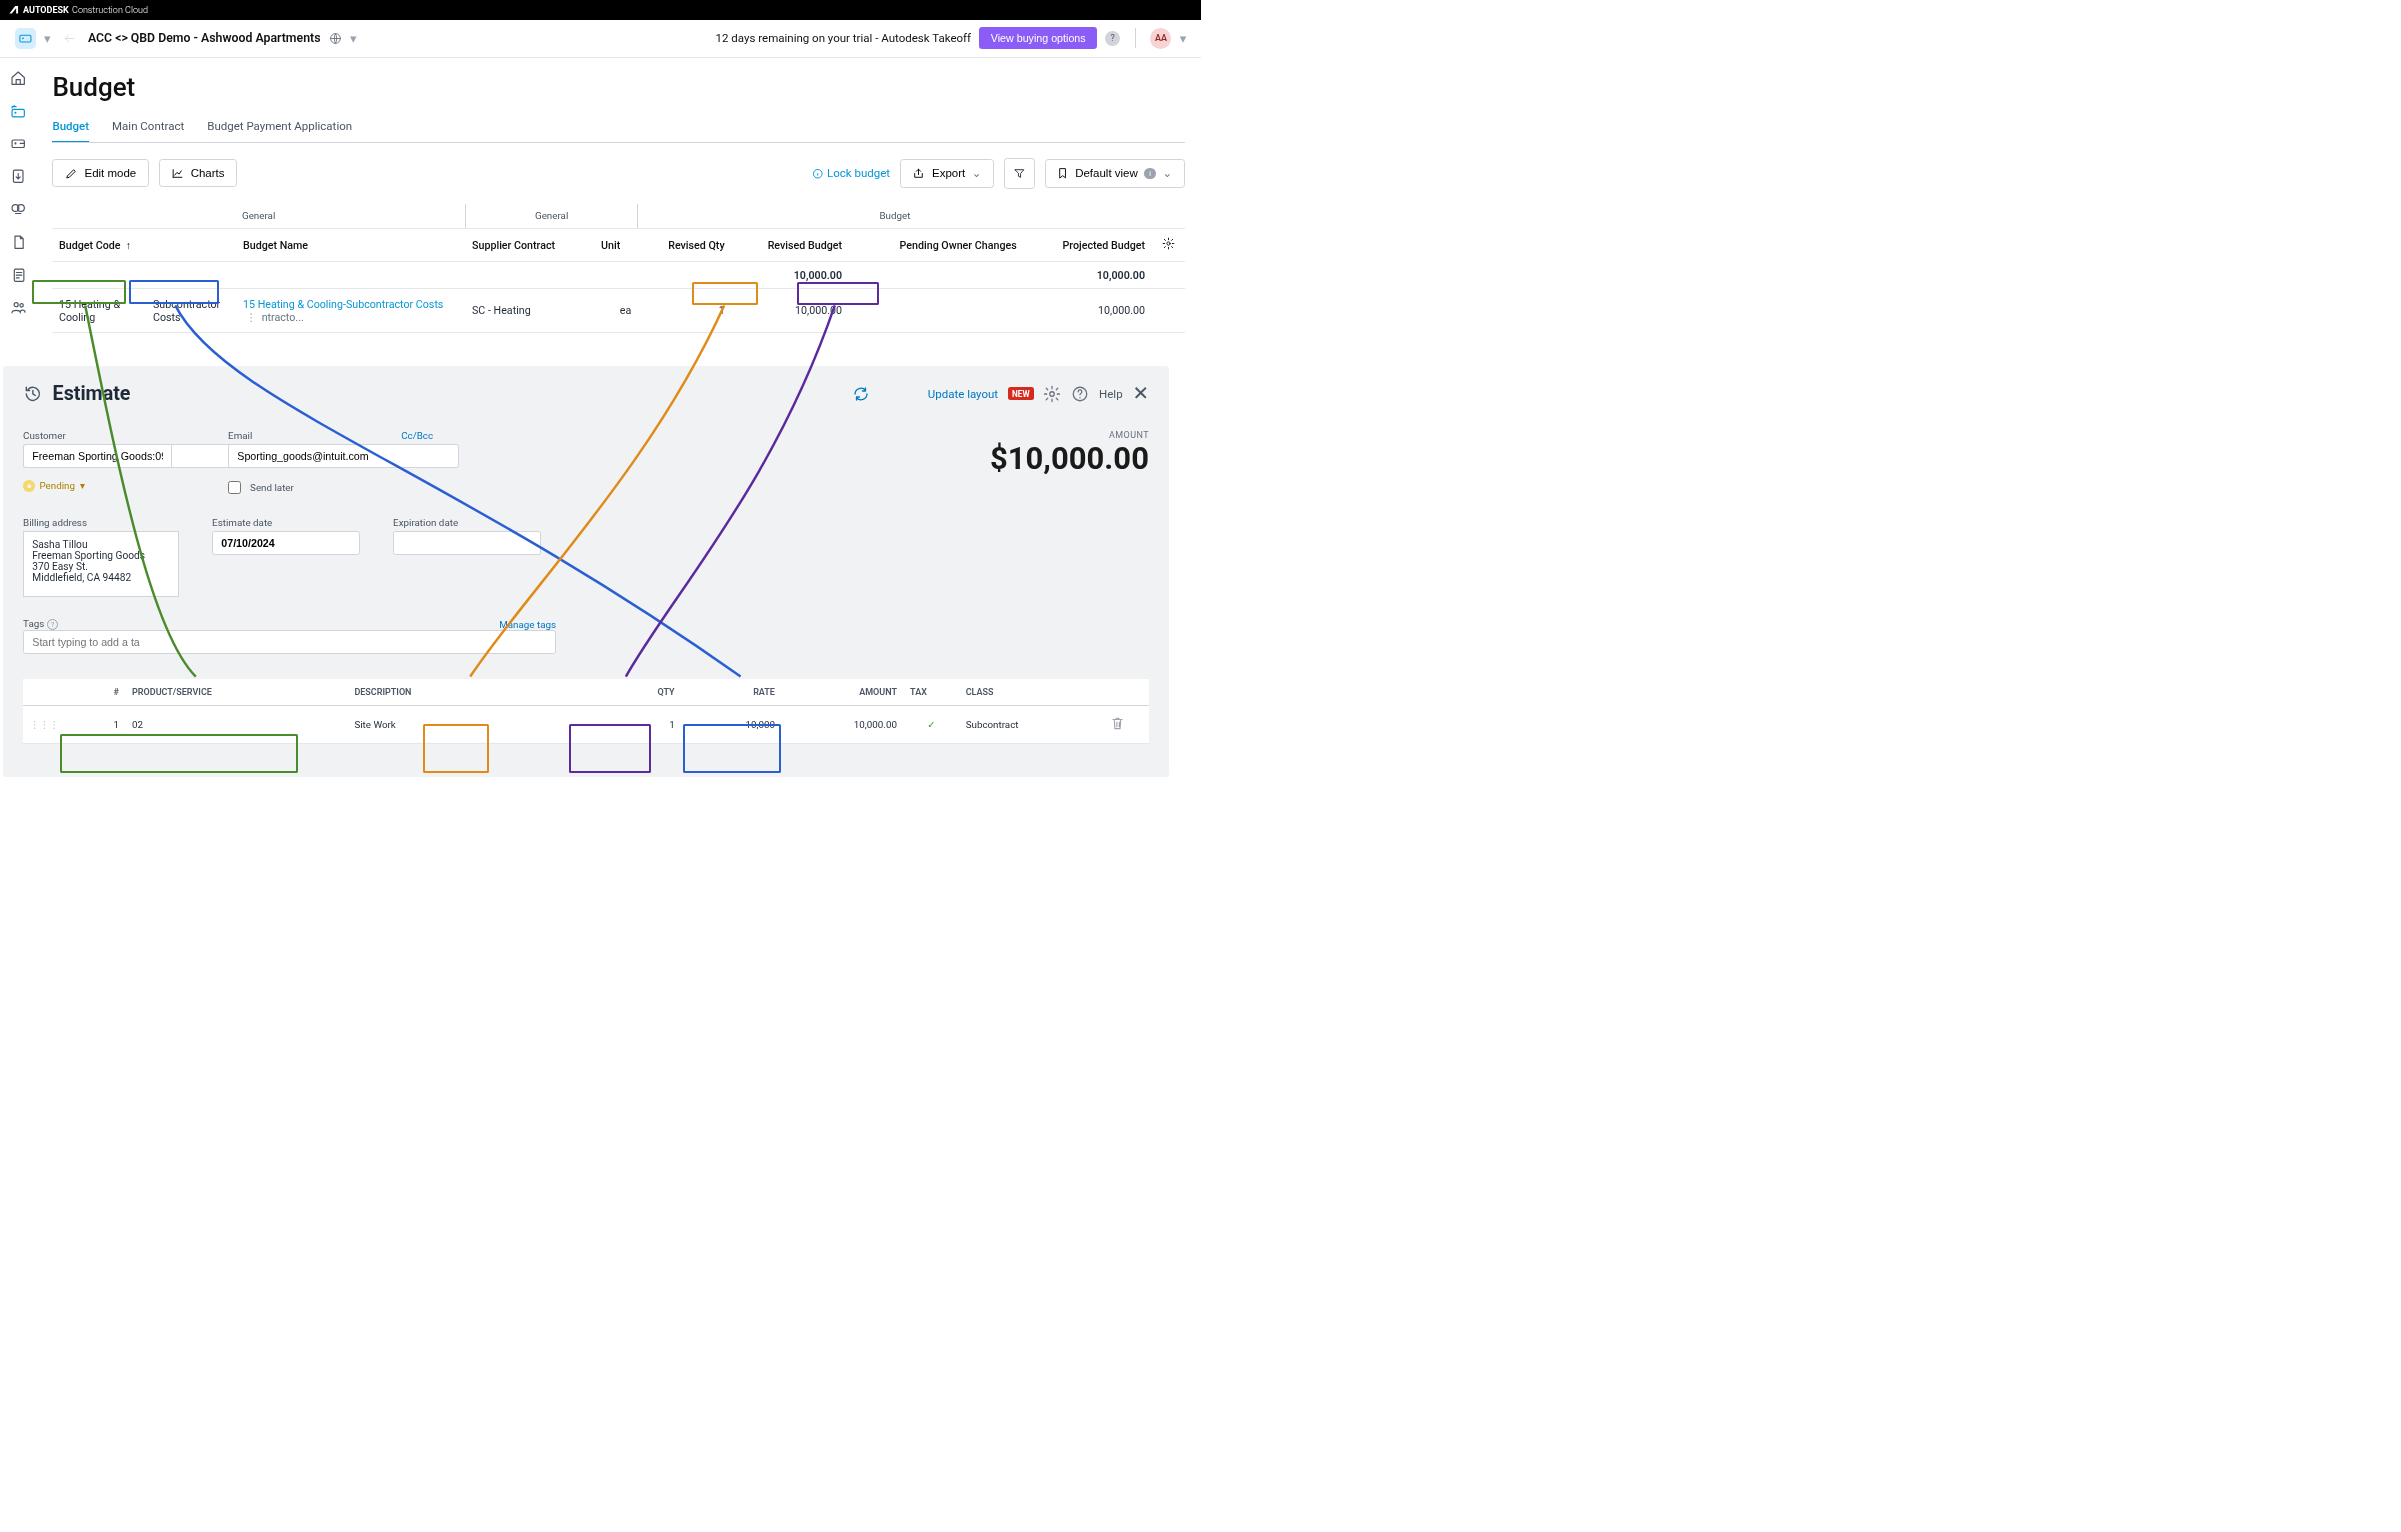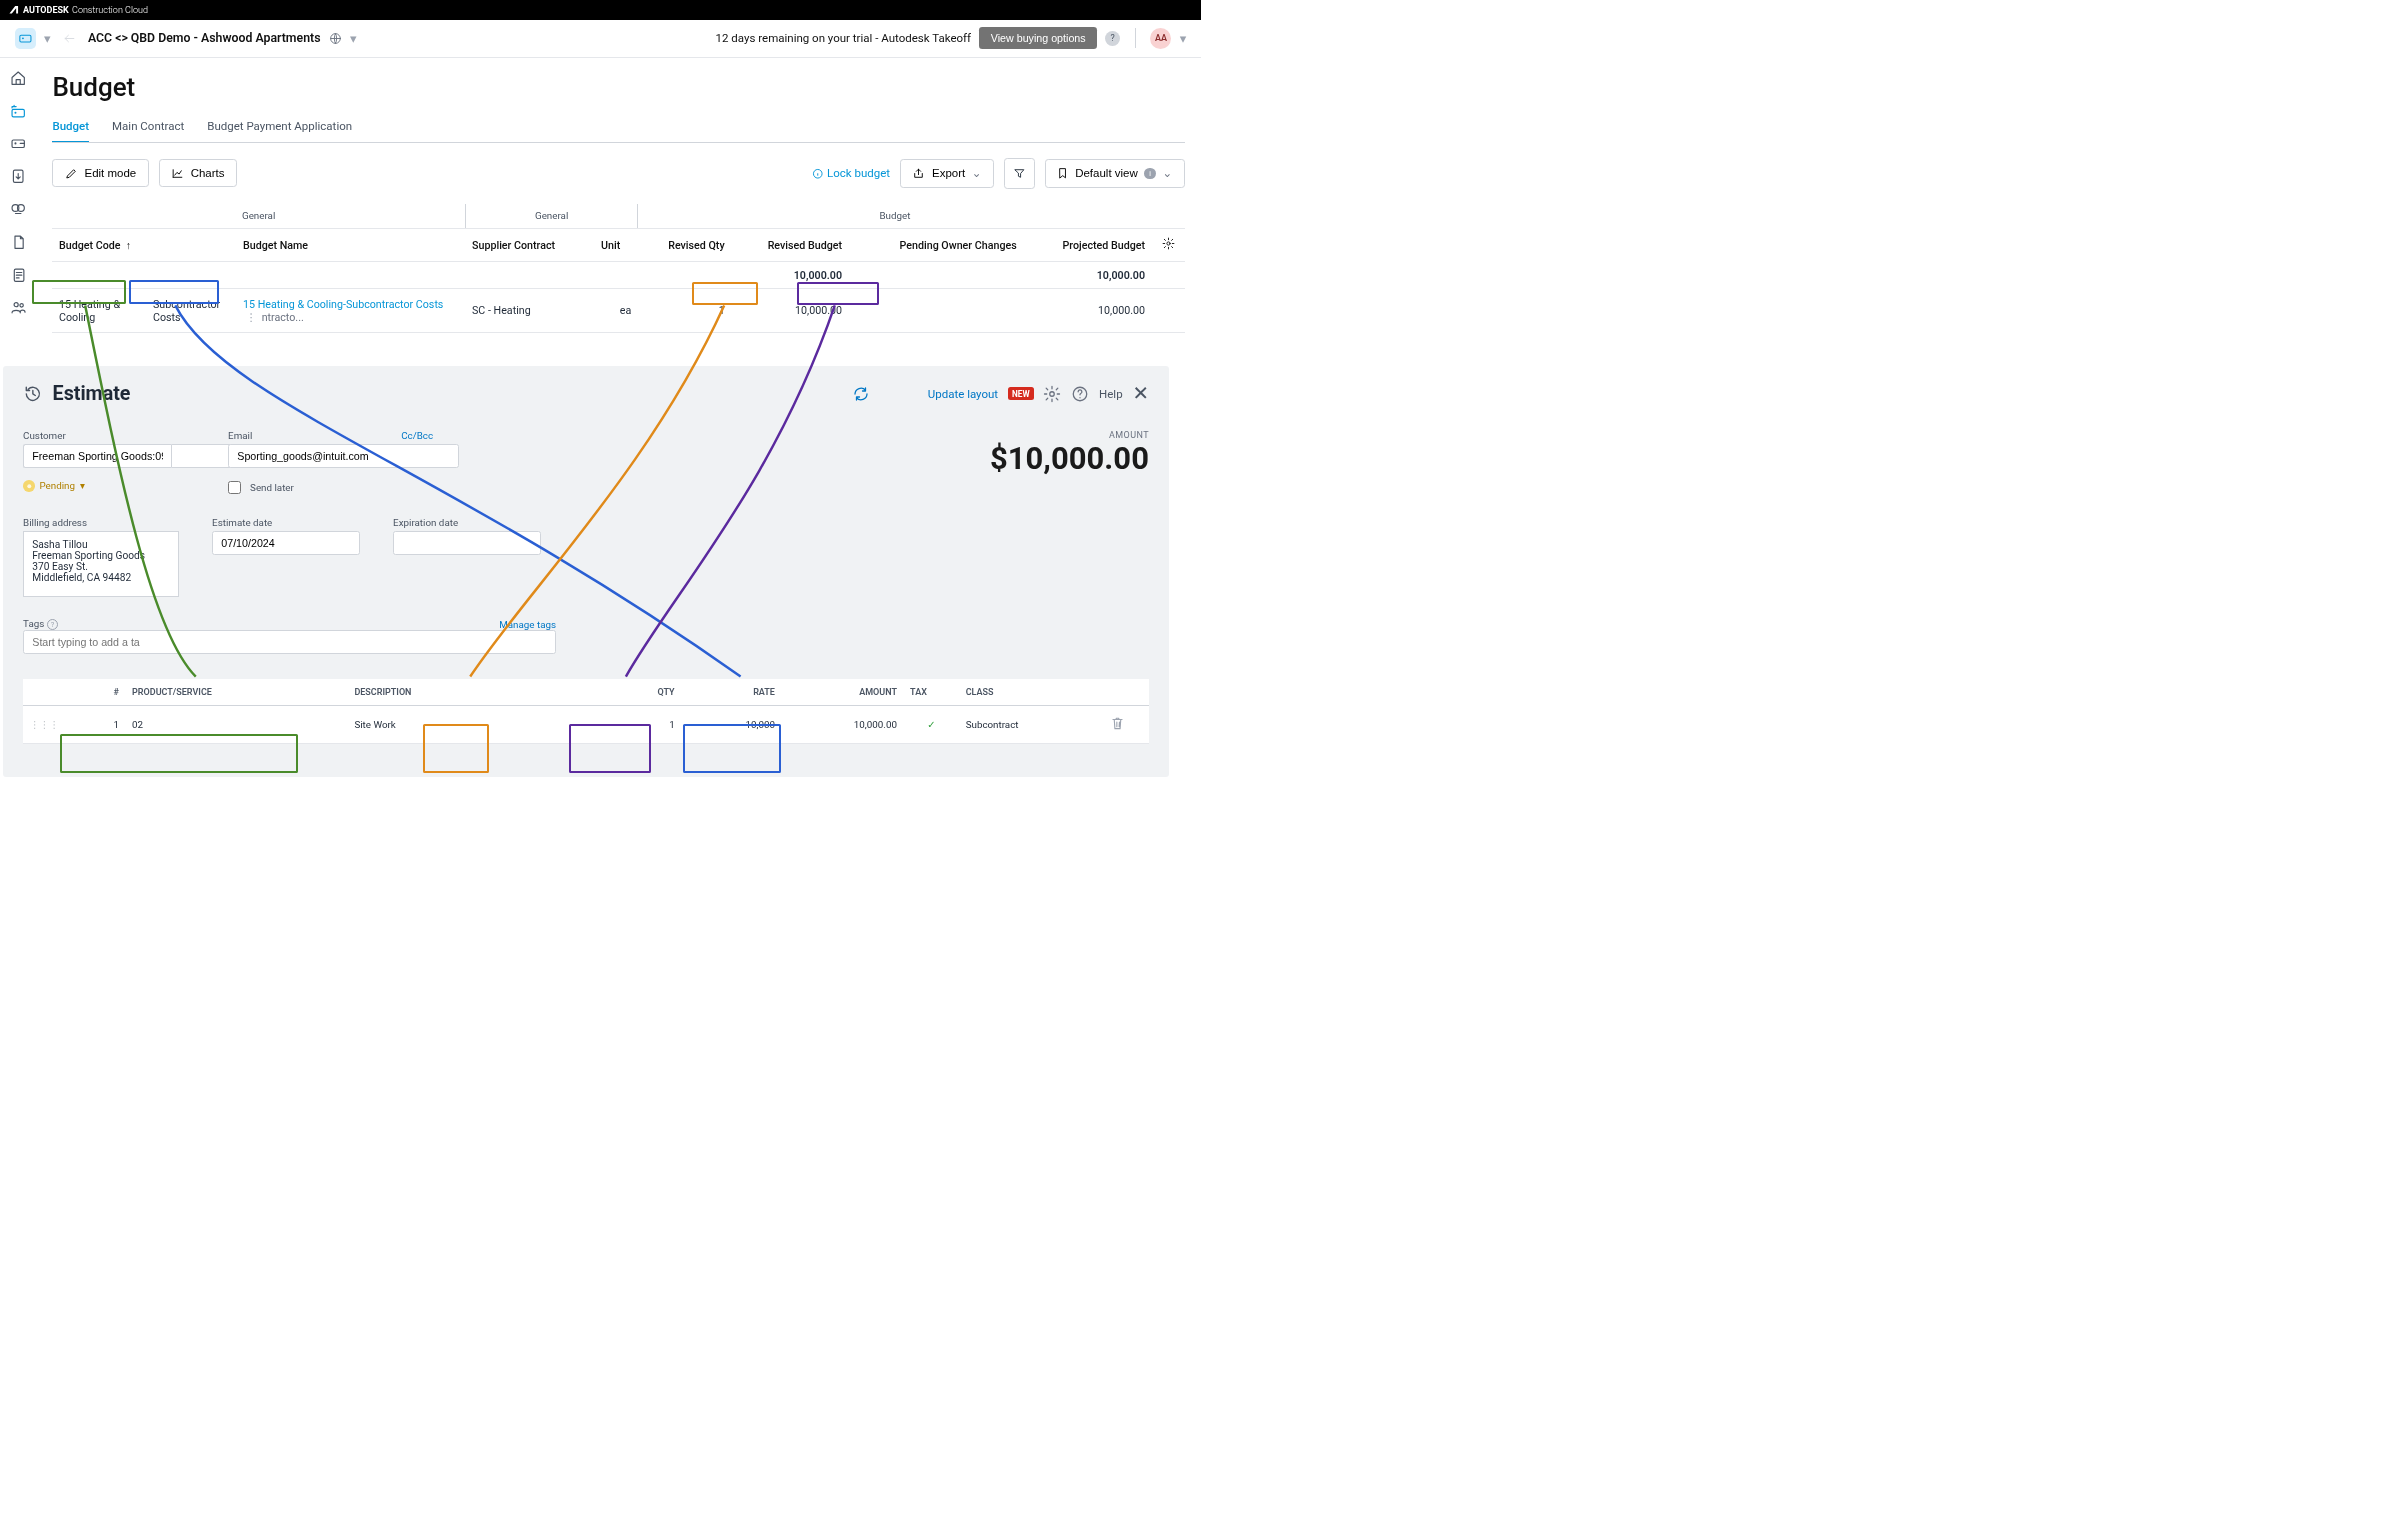--- a/index.html
+++ b/index.html
@@ -7,21 +7,21 @@
   
   .topbar-black { background: #000; color: #fff; height: 19.7px; display: flex; align-items: center; padding: 0 8.2px; font-size: 9px; font-weight: 600; }
   .topbar-black svg { margin-right: 3.3px; }
 
   .topbar-white { height: 38px; display: flex; align-items: center; padding: 0 14.8px; gap: 8.2px; border-bottom: 0.8px solid #e5e7eb; }
   .icon-pill { width: 21px; height: 21px; border-radius: 4.9px; display:flex; align-items:center; justify-content:center;}
   .icon-pill.selected { background: #d6eefc; }
   .project-name { font-size: 12.3px; font-weight: 600; color: #111; }
   .spacer { flex: 1; }
   .trial-text { font-size: 11.5px; color: #111; }
-  .buy-btn { background: #737373; color:#fff; border:none; padding: 4.9px 11.5px; border-radius: 3.3px; font-size: 10.7px; cursor:pointer; }
+  .buy-btn { background: #8b5cf6; color:#fff; border:none; padding: 4.9px 11.5px; border-radius: 3.3px; font-size: 10.7px; cursor:pointer; }
   .avatar { width: 21px; height: 21px; border-radius: 50%; background: #f9d2d2; color: #8a2c2c; font-size: 9px; font-weight:600; display:flex; align-items:center; justify-content:center; }
   .divider-v { width:0.8px; height: 19.7px; background:#d1d5db; margin: 0 6.6px; }
 
   .main-area { display: flex; }
   .leftnav { width: 36px; background:#fff; display:flex; flex-direction:column; align-items:center; gap: 14.8px; padding-top: 11.5px; color:#4b5563; }
   .leftnav .nav-ic { width: 18px; height: 18px; display:flex; align-items:center; justify-content:center; cursor:pointer;}
   .leftnav .nav-ic.active { color: #0696d7; }
 
   .content { flex:1; padding: 14.8px 16.4px 0 16.4px; position:relative; }
   h1.page-title { font-size: 26px; font-weight: 500; color:#111; margin-bottom: 16.4px; }
@@ -70,21 +70,21 @@
   .field-label { font-size: 9.8px; color:#4b5563; }
   .field-input { border:0.8px solid #d1d5db; background:#fff; padding: 4.9px 8.2px; font-size:10.7px; border-radius:2.5px; min-width: 148px;}
   .cc-link { color:#0077c5; font-size:9.8px; cursor:pointer; }
   .amount-block { text-align:right; }
   .amount-label { font-size:9px; color:#6b7280; letter-spacing:0.4px; }
   .amount-value { font-size: 31px; font-weight:700; color:#1a1a1a; }
   .pending-badge { display:inline-flex; align-items:center; gap:4.9px; color:#b08000; font-size:9.8px; }
   .pending-dot { width:11.5px; height:11.5px; border-radius:50%; background:#f5d76e; display:inline-flex; align-items:center; justify-content:center;}
   
   .addr-block { background:#fff; border:0.8px solid #d1d5db; padding: 6.6px 8.2px; font-size:10.2px; width: 156px; height: 66px; }
-  .date-input { width: 111px;}
+  .date-input { width: 111px; font-weight: bold;}
   
   .tags-row { margin-top:21px; }
   .tags-input { width: 100%; max-width: 533px; }
   
   .line-table { width: 100%; background:#fff; margin-top: 24.6px; border-collapse:collapse; font-size:9.8px;}
   .line-table th { text-align:left; padding: 8.2px 6.6px; font-weight:600; color:#4b5563; font-size:9px; border-bottom:0.8px solid #d1d5db;}
   .line-table th.r { text-align:right;}
   .line-table td { padding: 9.8px 6.6px; border-bottom:0.8px solid #e5e7eb;}
   .line-table td.r { text-align:right;}
   .drag-handle { color:#c0c4c8; cursor:grab;}

